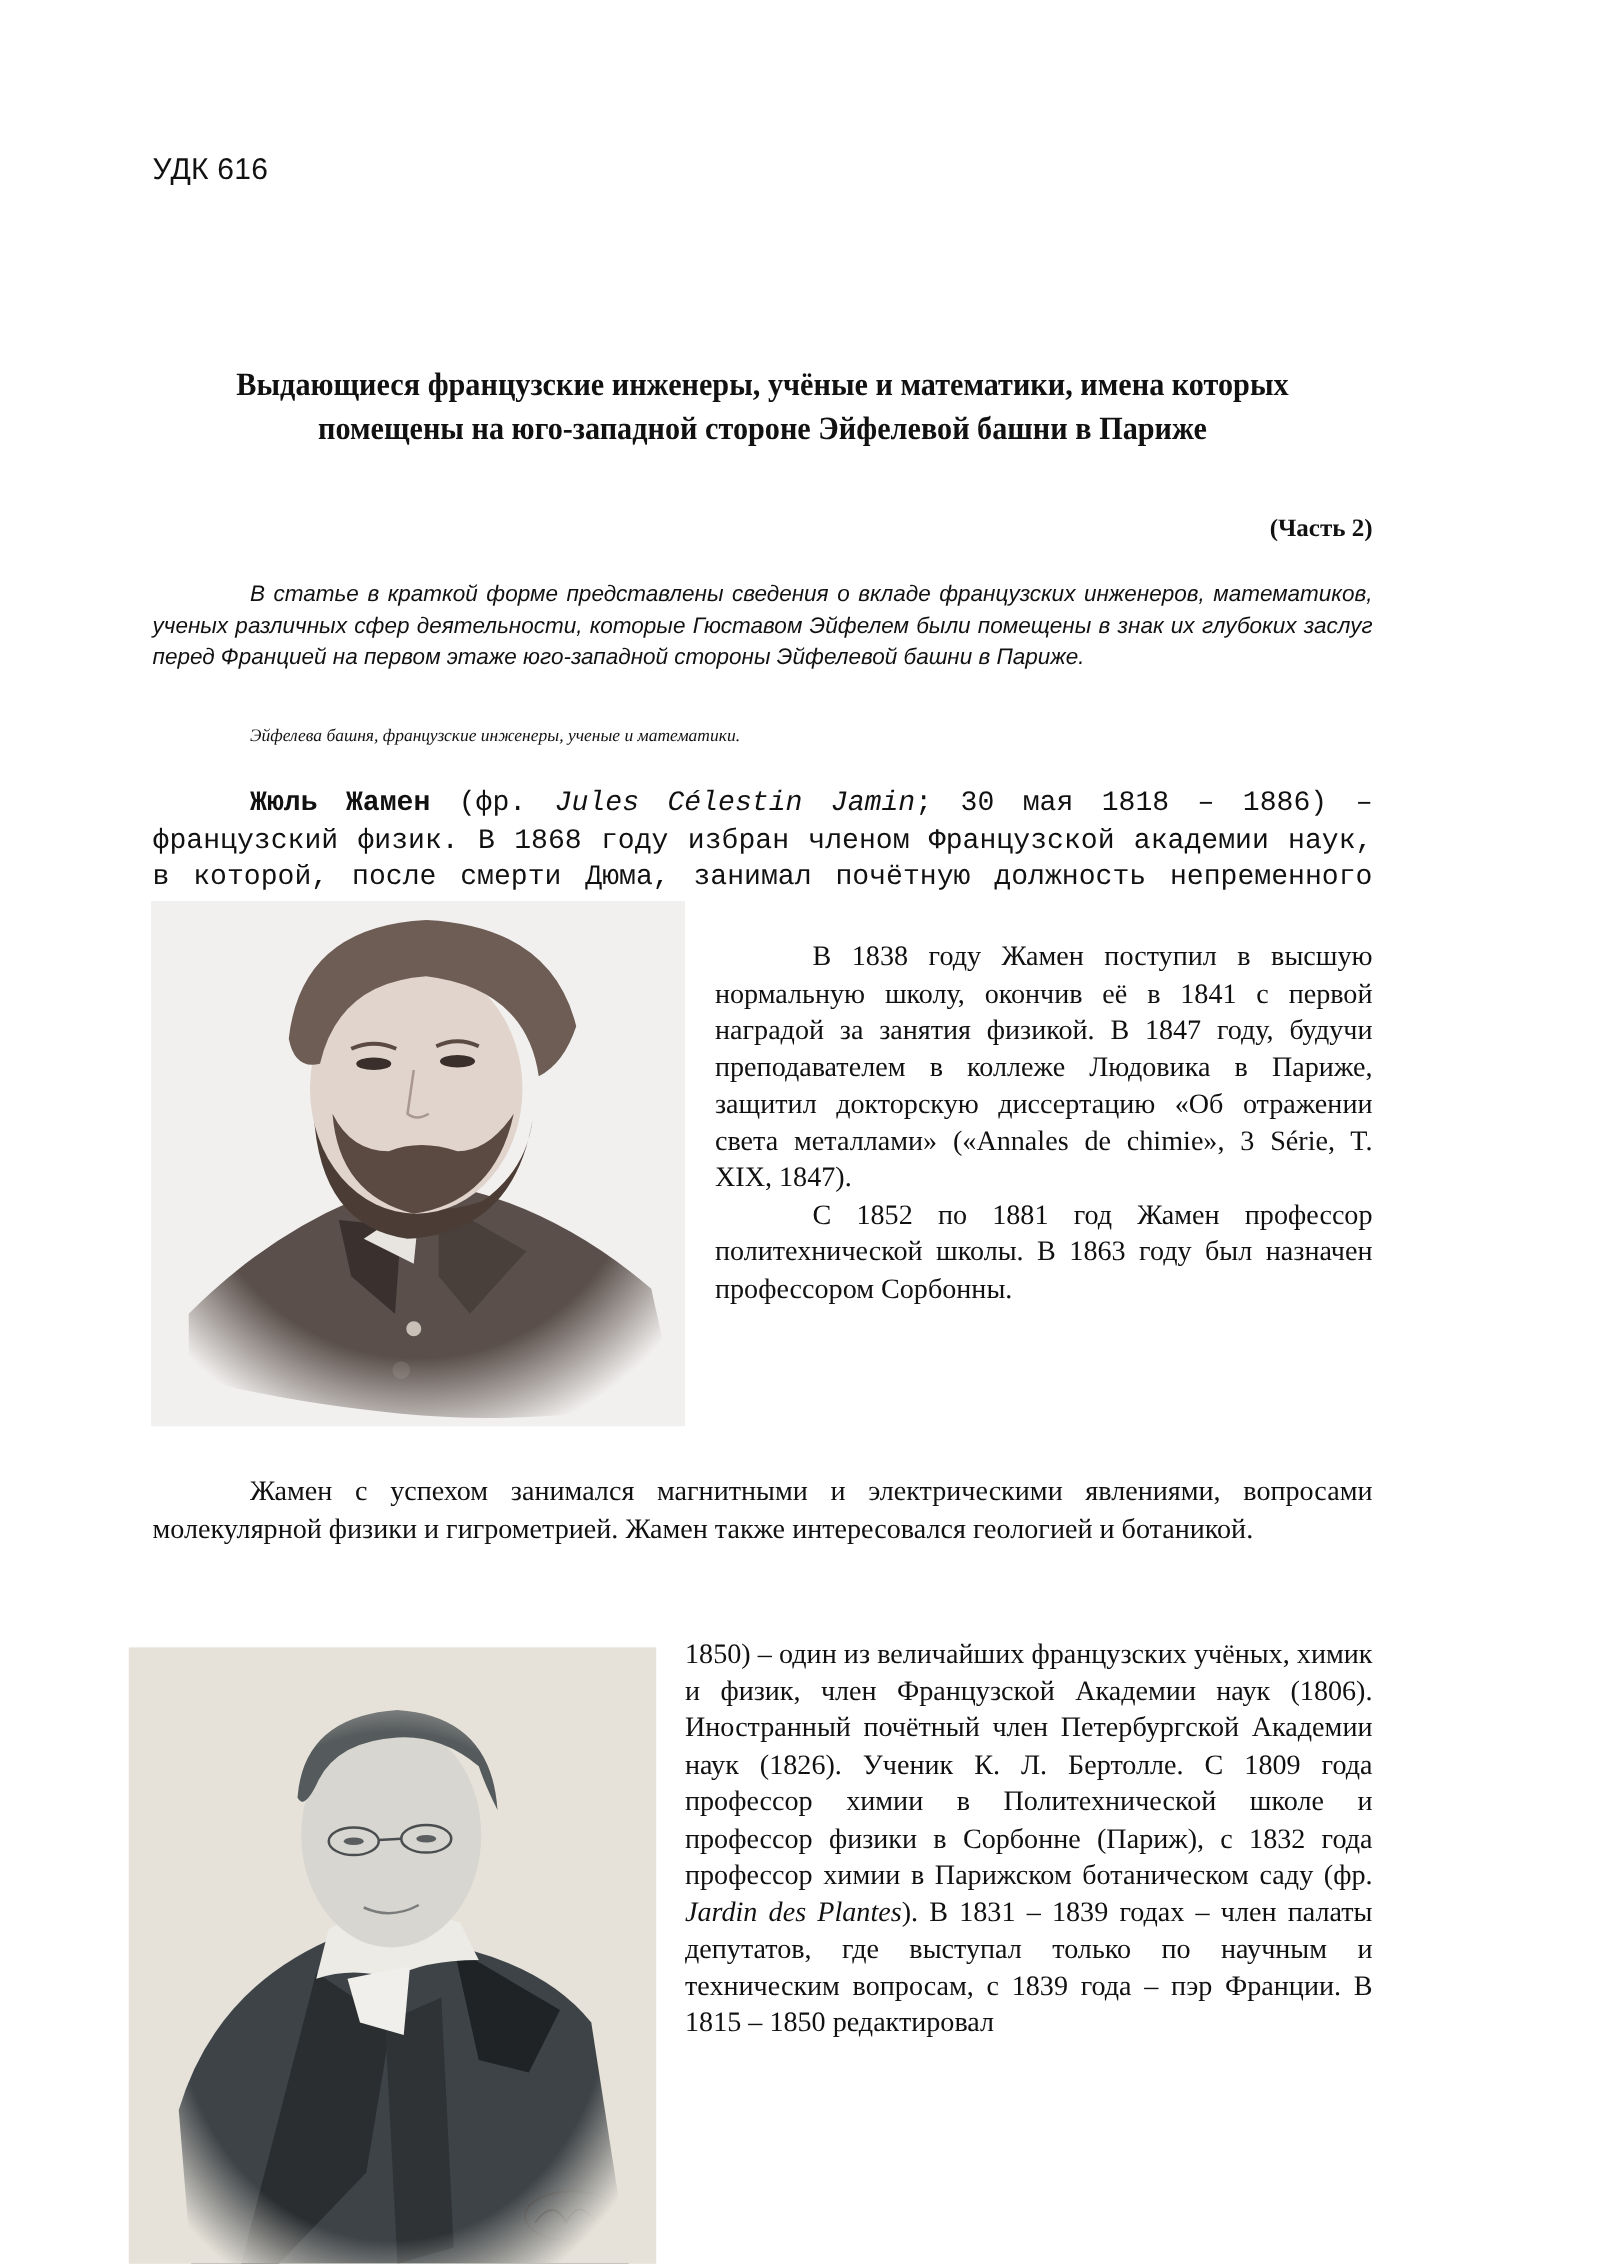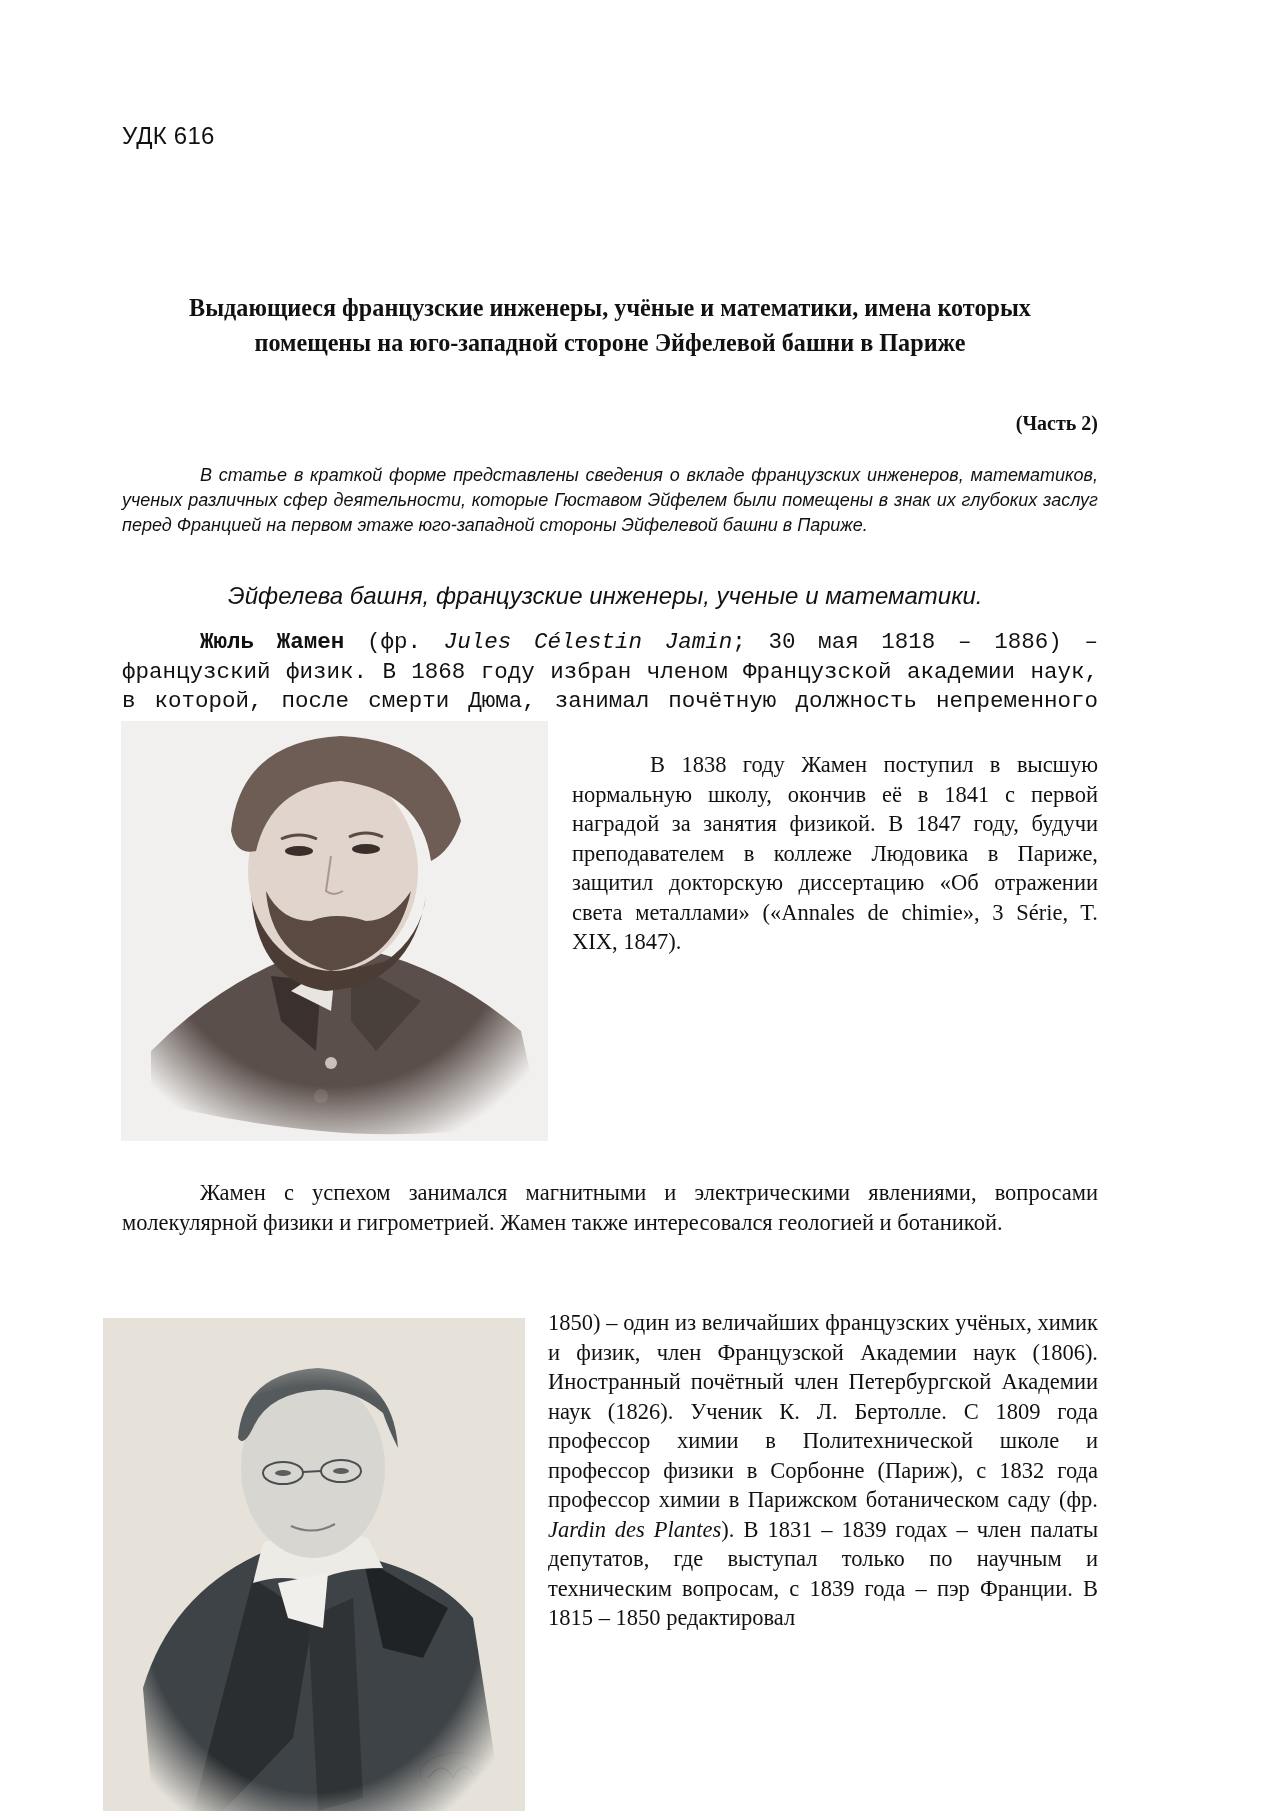--- a/index.html
+++ b/index.html
@@ -9,21 +9,21 @@
   .udk { position: absolute; left: 122px; top: 122px; font-family: "Liberation Sans", sans-serif; font-size: 24px; letter-spacing: 0.2px; }
 
   .authors { position: absolute; right: 182px; top: 152px; text-align: right; font-family: "Liberation Serif", serif; font-size: 21px; line-height: 29px; }
   .authors .name { font-style: italic; display: block; }
   .authors .city { display: block; }
 
   .title { position: absolute; left: 122px; top: 290px; width: 976px; text-align: center; font-family: "Liberation Serif", serif; font-weight: bold; font-size: 26px; line-height: 35px; transform: scaleX(0.93); transform-origin: center top; }
   .part { position: absolute; left: 122px; top: 412px; width: 976px; text-align: right; font-family: "Liberation Serif", serif; font-weight: bold; font-size: 20px; }
 
   .abstract { position: absolute; left: 122px; top: 463px; width: 976px; font-family: Liberation Sans, sans-serif; font-style: italic; font-size: 18px; line-height: 25px; text-align: justify; text-indent: 78px; transform: scaleX(1); }
-  .keywords { position: absolute; left: 200px; top: 582px; font-family: Liberation Sans, sans-serif; font-style: italic; font-size: 24px; margin-left: 28px; }
+  .keywords { position: absolute; left: 200px; top: 582px; font-family: Liberation Serif, serif; font-style: italic; font-size: 14px; }
 
   .p { font-family: "Liberation Serif", serif; font-size: 22.5px; line-height: 29.5px; text-align: justify; position: absolute; }
   .p.indent { text-indent: 78px; }
   .p b { font-weight: bold; }
   .p i { font-style: italic; }
 
   .jamin-intro { left: 122px; top: 628px; width: 976px; font-family: Liberation Mono, monospace; }
   .jamin-col { left: 572px; top: 750px; width: 526px; }
   .jamin-col .para { text-indent: 78px; text-align: justify; }
   .jamin-outro { left: 122px; top: 1166px; width: 976px; margin-top: 12px; }
@@ -79,20 +79,21 @@
       <ellipse cx="245" cy="128" rx="14" ry="5" fill="#3a2f2a"></ellipse>
       <path d="M160 118 Q178 110 196 118" stroke="#5b4a42" stroke-width="3" fill="none"></path>
       <path d="M228 116 Q245 108 262 116" stroke="#5b4a42" stroke-width="3" fill="none"></path>
       <path d="M210 135 L205 170 Q212 176 222 170" stroke="#a89890" stroke-width="2" fill="none"></path>
       <rect width="427" height="420" fill="url(#jv)"></rect>
     </svg>
   </div>
 
   <div class="p jamin-col">
     <div class="para">В 1838 году Жамен поступил в высшую нормальную школу, окончив её в 1841 с первой наградой за занятия физикой. В 1847 году, будучи преподавателем в коллеже Людовика в Париже, защитил докторскую диссертацию «Об отражении света металлами» («Annales de chimie», 3 Série, T. XIX, 1847).</div>
+    <div class="para">С 1852 по 1881 год Жамен профессор политехнической школы. В 1863 году был назначен профессором Сорбонны.</div>
   </div>
 
   <div class="p indent jamin-outro">Жамен с успехом занимался магнитными и электрическими явлениями, вопросами молекулярной физики и гигрометрией. Жамен также интересовался геологией и ботаникой.</div>
 
 
   <div class="portrait portrait-gay">
     <svg width="422" height="493" viewBox="0 0 422 493">
       <defs>
         <radialGradient id="gv" cx="50%" cy="55%" r="55%">
           <stop offset="0.75" stop-color="#e6e2d9" stop-opacity="0"></stop>

